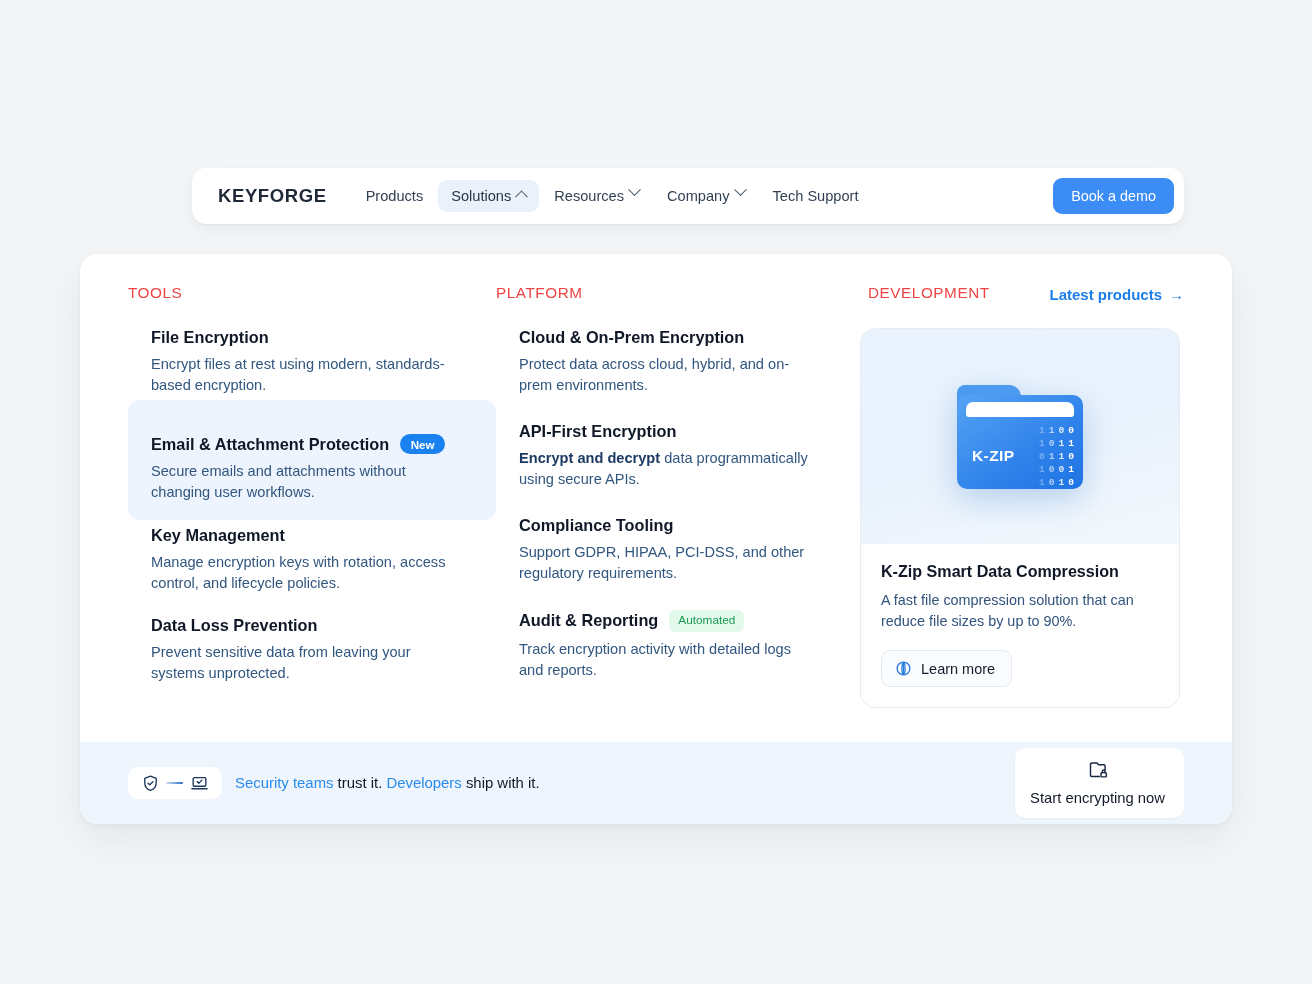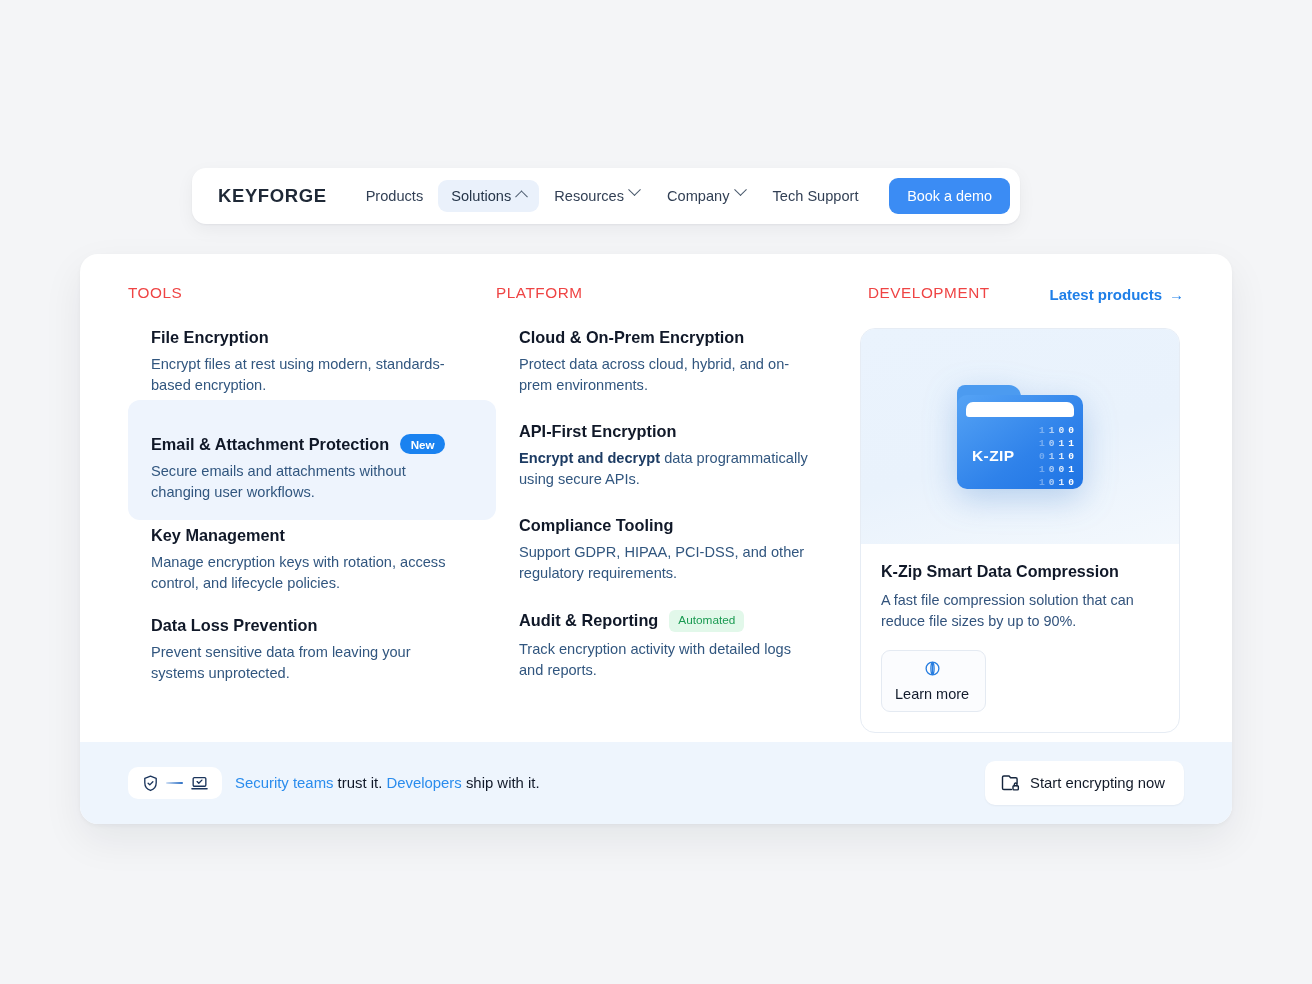--- a/index.html
+++ b/index.html
@@ -17,21 +17,21 @@
     width: 1312px;
     height: 984px;
     overflow: hidden;
   }
 
   
   .navbar {
     position: absolute;
     left: 192px;
     top: 168px;
-    width: 828px;
+    width: 992px;
     height: 56px;
     background: #ffffff;
     border-radius: 14px;
     display: flex;
     align-items: center;
     padding: 0 10px 0 14px;
     box-shadow: 0 1px 2px rgba(16,24,40,0.05), 0 6px 18px rgba(16,24,40,0.05);
     z-index: 5;
   }
 
@@ -294,21 +294,20 @@
     gap: 9px;
     background: #fbfcfe;
     border: 1px solid #e4eaf2;
     border-radius: 9px;
     padding: 9px 16px 9px 13px;
     font-size: 14.5px;
     font-weight: 500;
     color: #131c2c;
     cursor: pointer;
     font-family: inherit;
-    flex-direction: column;
   }
 
   
   .panel-footer {
     position: absolute;
     left: 0; bottom: 0;
     width: 100%;
     height: 82px;
     background: #eef5fd;
     display: flex;
@@ -348,20 +347,21 @@
     gap: 10px;
     background: #ffffff;
     border: none;
     border-radius: 10px;
     padding: 12px 19px 12px 15px;
     font-size: 14.8px;
     color: #121a28;
     cursor: pointer;
     font-family: inherit;
     box-shadow: 0 1px 2px rgba(16,24,40,0.05);
+    flex-direction: column;
   }
 
   .ico { display: inline-flex; flex: none; }
 </style>
 </head>
 <body>
 
 <div class="stage">
 
   <div class="navbar">

